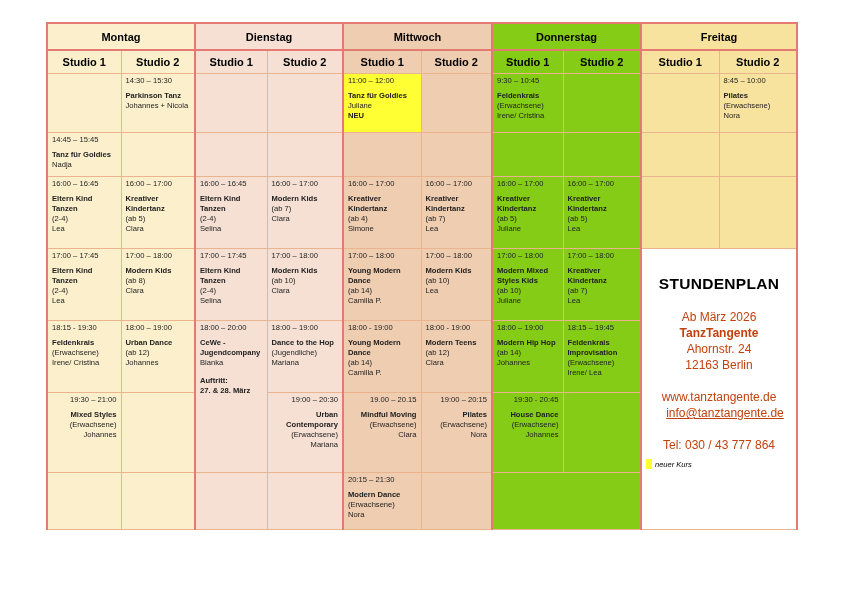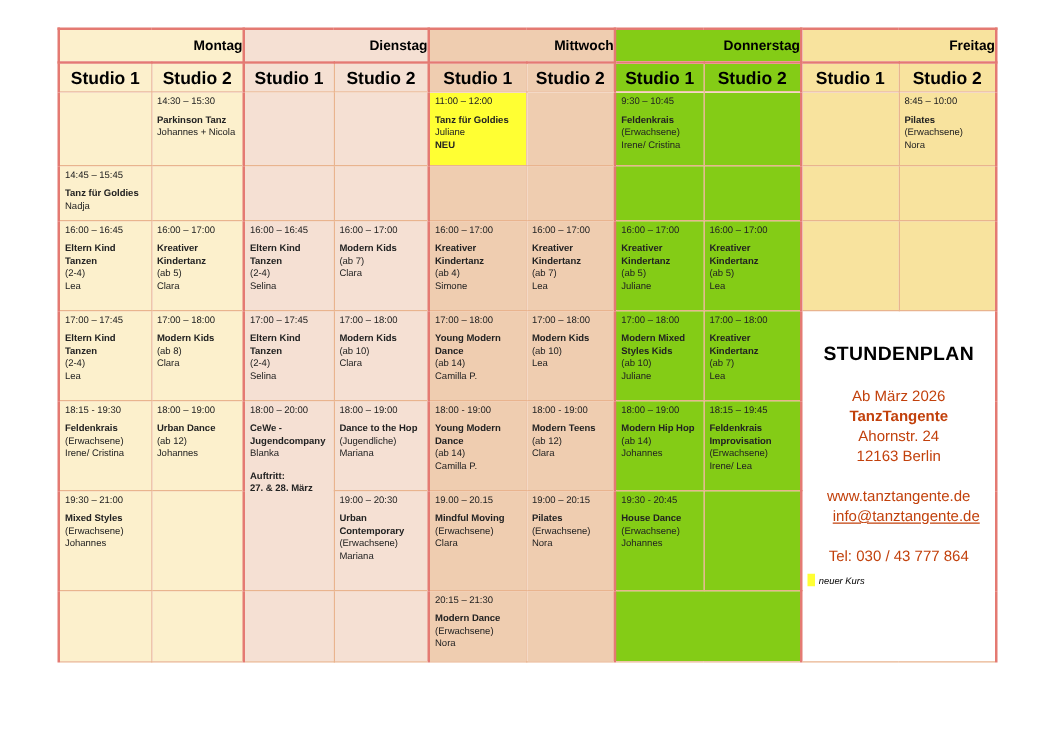--- a/index.html
+++ b/index.html
@@ -1,34 +1,34 @@
 <!DOCTYPE html>
 <html><head>
 <meta charset="utf-8">
 <style>
   html, body { margin:0; padding:0; background:#ffffff; }
   body { width:842px; height:595px; position:relative; overflow:hidden; font-family:"Liberation Sans", sans-serif; }
   .sched { position:absolute; left:46px; top:22px; border-collapse:collapse; table-layout:fixed; }
   .sched td, .sched th { border:1px solid #e9b48e; padding:0; vertical-align:top; overflow:hidden; }
-  .day-h { height:25px; font-weight:bold; font-size:11px; text-align:right; vertical-align:middle !important; border-bottom:2px solid #e47a72 !important; border-top:2px solid #e47a72 !important; }
-  .studio-h { height:22px; font-weight:bold; font-size:14px; text-align:center; vertical-align:middle !important; }
+  .day-h { height:25px; font-weight:bold; font-size:11px; text-align:center; vertical-align:middle !important; border-bottom:2px solid #e47a72 !important; border-top:2px solid #e47a72 !important; }
+  .studio-h { height:22px; font-weight:bold; font-size:11px; text-align:center; vertical-align:middle !important; }
   .c-mon { background:#fcf0cc; }
   .c-die { background:#f5e0d3; }
   .c-mit { background:#efcdb0; }
   .c-don { background:#84cc16; }
   .c-fre { background:#f8e39e; }
   .hl { background:#ffff33 !important; }
   .dl { border-left:2px solid #e47a72 !important; }
   .dr { border-right:2px solid #e47a72 !important; }
   .cell { padding:2px 4px; font-size:7.6px; line-height:10px; color:#222; }
   .cell .time { display:block; margin-bottom:5px; }
   .cell .title { display:block; font-weight:bold; }
   .cell .line { display:block; }
   .r1 td { height:58px; } .r2 td { height:43px; } .r3 td { height:71px; } .r4 td { height:71px; }
-  .r5 td { height:71px; } .r6 td { height:79px; } .r7 td { height:56px; }
+  .r5 td { height:71px; } .r6 td { height:79px;text-align:right; } .r7 td { height:56px; }
   .info { background:#ffffff; text-align:center; vertical-align:top !important; }
   .info-title { font-size:15.5px; font-weight:bold; margin-top:26px; display:block; letter-spacing:0.3px; }
   .info-line { font-size:12px; display:block; line-height:16px; color:#c2410c; }
   .info-line.bold { font-weight:bold; }
   .gap { display:block; height:16px; }
   .link { text-decoration:underline;padding-left:12px; }
   .legend { display:flex; align-items:center; margin-top:6px; margin-left:4px; font-size:7.5px; font-style:italic; }
   .legend .swatch { width:6px; height:10px; background:#ffff33; margin-right:3px; }
 </style>
 </head>

